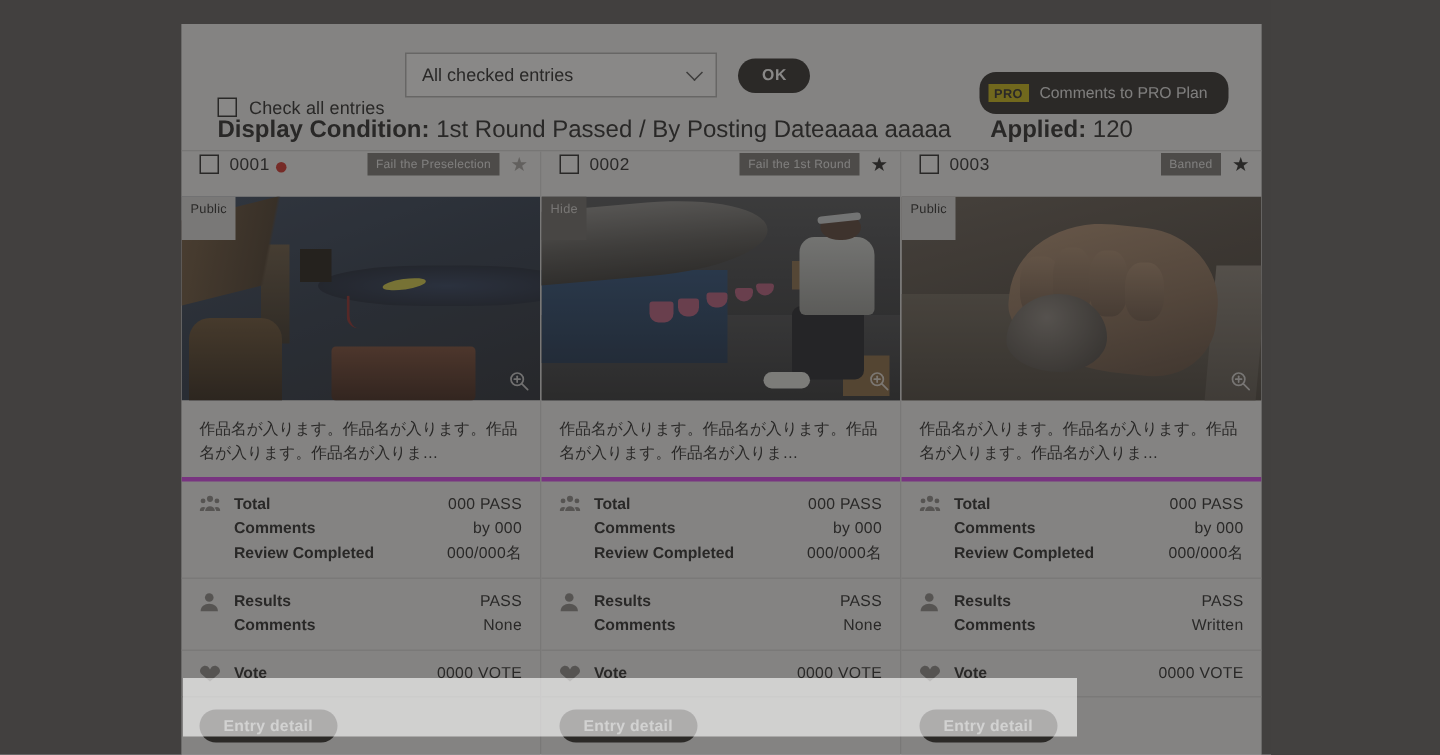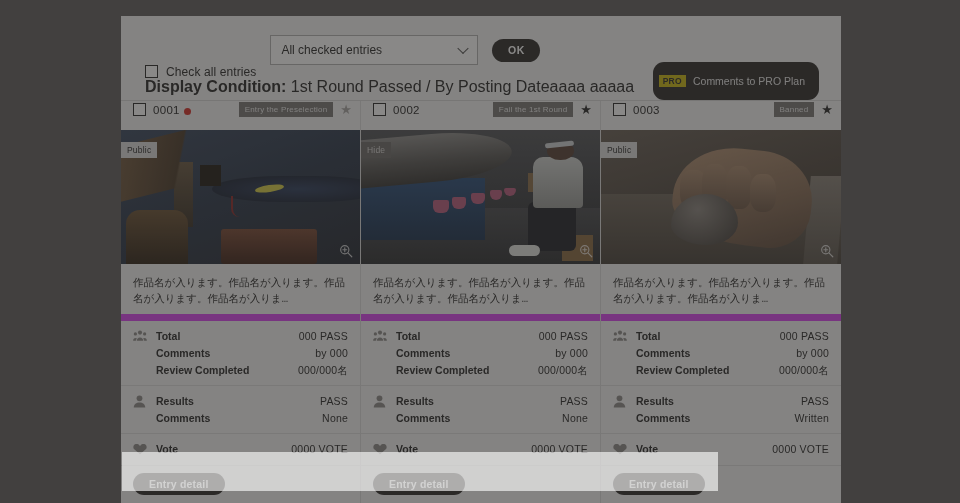--- a/index.html
+++ b/index.html
@@ -73,22 +73,22 @@
     color: #fff;
     font-size: 10.5px; font-weight: bold;
     letter-spacing: .5px;
     display: flex; align-items: center; justify-content: center;
     border: none; cursor: pointer;
     font-family: inherit;
   }
 
   .pro-btn {
     position: absolute;
-    right: 22px; top: 46px;
-    height: 38px;
+    right: 22px; top: 32px;
+    height: 28px;
     border-radius: 11px;
     background: #2f2d2c;
     color: #e8e8e8;
     font-size: 10.5px;
     display: flex; align-items: center;
     padding: 0 14px 0 6px;
     gap: 7px;
     cursor: pointer;
     border: none;
     font-family: inherit;
@@ -153,23 +153,23 @@
   .star.on  { color: #2b2b2b; }
   .star.off { color: #a9a7a5; }
 
   
   .thumb {
     position: relative;
     height: 148px;
     overflow: hidden;
   }
   .badge {
-    position: absolute; left: 0; top: 12px;
+    position: absolute; left: 0; top: 0;
     font-size: 8.5px;
-    padding: 3px 6px 3px 6px;
+    padding: 3px 6px 16px 6px;
     z-index: 4;
     letter-spacing: .2px;
   }
   .badge.public { background: #dcdcdc; color: #2b2b2b; }
   .badge.hide   { background: #6f6d6b; color: #d8d6d4; }
   .zoom-icon {
     position: absolute; right: 7px; bottom: 6px;
     width: 14px; height: 14px; z-index: 4;
     opacity: .75;
   }
@@ -334,23 +334,22 @@
     background: linear-gradient(180deg,#8a8279,#5d574f);
     transform: skewX(-5deg);
   }
 
   
   .card-title {
     font-size: 10.5px;
     line-height: 1.55;
     color: #2b2b2b;
     padding: 11px 12px 10px 12px;
-    border-bottom: 7px solid #d946ef;
+    border-bottom: 3px solid #d946ef;
     min-height: 48px;
-    font-family: Liberation Mono, monospace;
   }
   .stat-group {
     padding: 7px 12px 7px 12px;
     border-bottom: 1px solid #dddddd;
     display: flex;
     gap: 8px;
   }
   .stat-group:last-of-type { border-bottom: 1px solid #dddddd; }
   .stat-icon {
     width: 15px; flex: none;
@@ -436,21 +435,21 @@
     </div>
   </div>
 
   <div class="cards" id="cards">
       <div class="card">
         <div class="card-head">
           <span class="cbox"></span>
           <span class="entry-no">0001</span>
           <span class="red-dot"></span>
           <span class="spacer"></span>
-          <span class="status-tag">Entry the Preselection</span>
+          <span class="status-tag">Fail the Preselection</span>
           <span class="star off">★</span>
         </div>
         <div class="thumb">
           <div class="scene">
             <div class="s1-bg"></div>
             <div class="s1-table"></div>
             <div class="s1-yellow"></div>
             <div class="s1-wire"></div>
             <div class="s1-post1"></div>
             <div class="s1-post2"></div>

